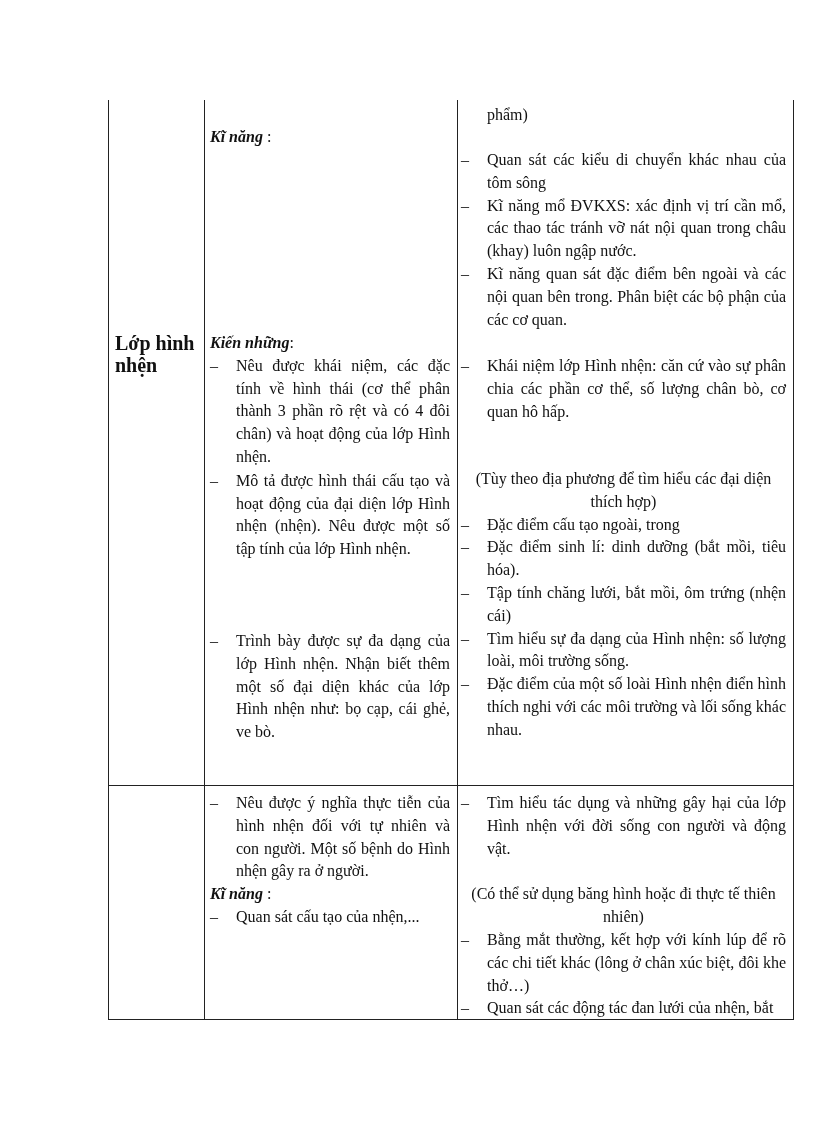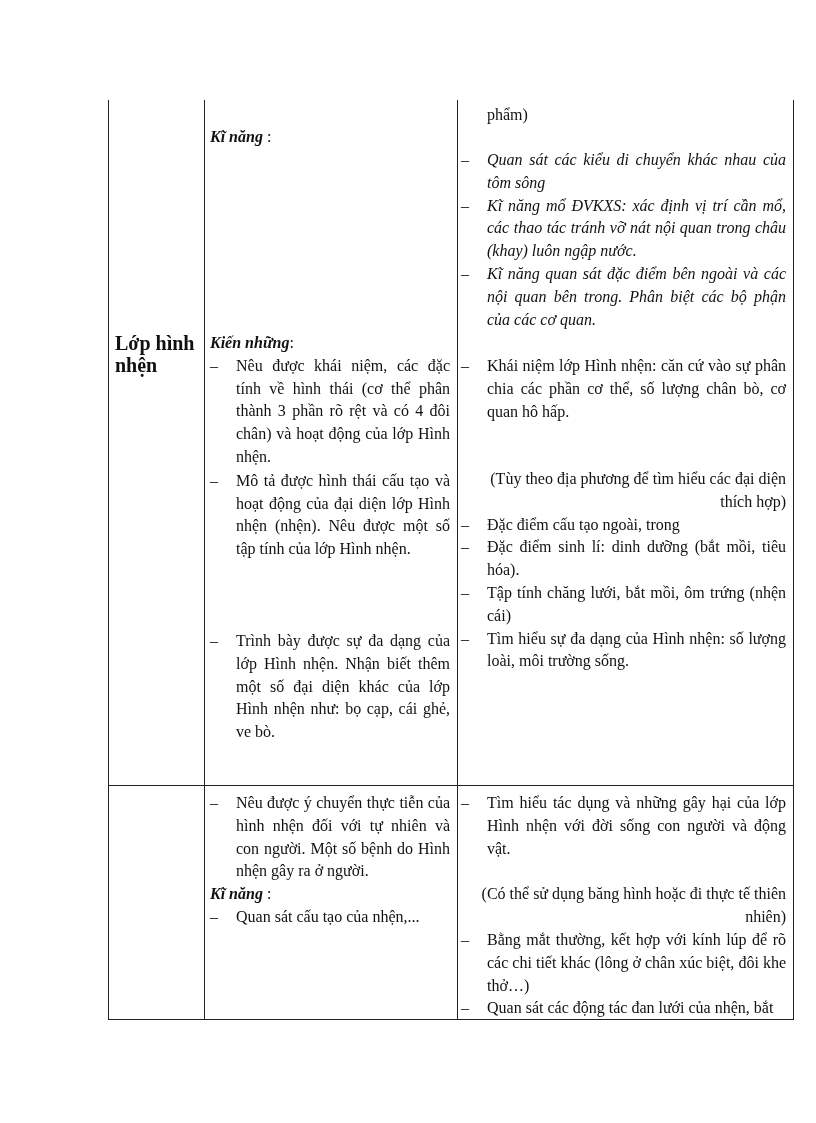--- a/index.html
+++ b/index.html
@@ -7,21 +7,21 @@
            font-family: "Liberation Serif", "DejaVu Serif", serif; color: #111; }
     .page { position: absolute; left: 0; top: 0; width: 816px; height: 1123px; }
     .vline { position: absolute; width: 1px; background: #222; }
     .hline { position: absolute; height: 1px; background: #222; }
     .cell { position: absolute; font-size: 16px; line-height: 22.8px; }
     .row-label { font-weight: bold; font-size: 20px; line-height: 22px; }
     .heading { font-weight: bold; font-style: italic; }
     ul.dash { list-style: none; margin: 0; padding: 0; }
     ul.dash li { position: relative; padding-left: 26px; text-align: justify; }
     ul.dash li::before { content: "\2013"; position: absolute; left: 0; top: 0; }
-    .center { text-align: right; }
+    .center { text-align: center; }
     .gap { height: 23px; }
   </style>
 </head>
 <body>
 
 <div class="page">
 
   <div class="vline" style="left:108px; top:100px; height:920px;"></div>
   <div class="vline" style="left:204px; top:100px; height:920px;"></div>
   <div class="vline" style="left:457px; top:100px; height:920px;"></div>
@@ -32,21 +32,21 @@
   <div class="cell" style="left:487px; top:104px; width:300px;">
     <span>phẩm)</span>
   </div>
 
   <div class="cell" style="left:210px; top:126px; width:240px;">
     <div>
       <span class="heading">Kĩ năng</span><span> :</span>
     </div>
   </div>
 
-  <div class="cell" style="left:461px; top:149px; width:325px;font-style:italic;">
+  <div class="cell" style="left:461px; top:149px; width:325px;">
     <ul class="dash">
       <li>Quan sát các kiểu di chuyển khác nhau của tôm sông</li>
       <li>Kĩ năng mổ ĐVKXS: xác định vị trí cần mổ, các thao tác tránh vỡ nát nội quan trong châu (khay) luôn ngập nước.</li>
       <li>Kĩ năng quan sát đặc điểm bên ngoài và các nội quan bên trong. Phân biệt các bộ phận của các cơ quan.</li>
     </ul>
   </div>
 
   <div class="cell row-label" style="left:115px; top:332px; width:80px;">
     <span>Lớp hình nhện</span>
   </div>
@@ -68,26 +68,27 @@
     </ul>
   </div>
 
   <div class="cell" style="left:461px; top:468px; width:325px;">
     <div class="center">(Tùy theo địa phương để tìm hiểu các đại diện thích hợp)</div>
     <ul class="dash">
       <li>Đặc điểm cấu tạo ngoài, trong</li>
       <li>Đặc điểm sinh lí: dinh dưỡng (bắt mồi, tiêu hóa).</li>
       <li>Tập tính chăng lưới, bắt mồi, ôm trứng (nhện cái)</li>
       <li>Tìm hiểu sự đa dạng của Hình nhện: số lượng loài, môi trường sống.</li>
+      <li>Đặc điểm của một số loài Hình nhện điển hình thích nghi với các môi trường và lối sống khác nhau.</li>
     </ul>
   </div>
 
   <div class="cell" style="left:210px; top:792px; width:240px;">
     <ul class="dash">
-      <li>Nêu được ý chuyển thực tiễn của hình nhện đối với tự nhiên và con người. Một số bệnh do Hình nhện gây ra ở người.</li>
+      <li>Nêu được ý nghĩa thực tiễn của hình nhện đối với tự nhiên và con người. Một số bệnh do Hình nhện gây ra ở người.</li>
     </ul>
     <div>
       <span class="heading">Kĩ năng</span><span> :</span>
     </div>
     <ul class="dash">
       <li>Quan sát cấu tạo của nhện,...</li>
     </ul>
   </div>
 
   <div class="cell" style="left:461px; top:792px; width:325px;">

